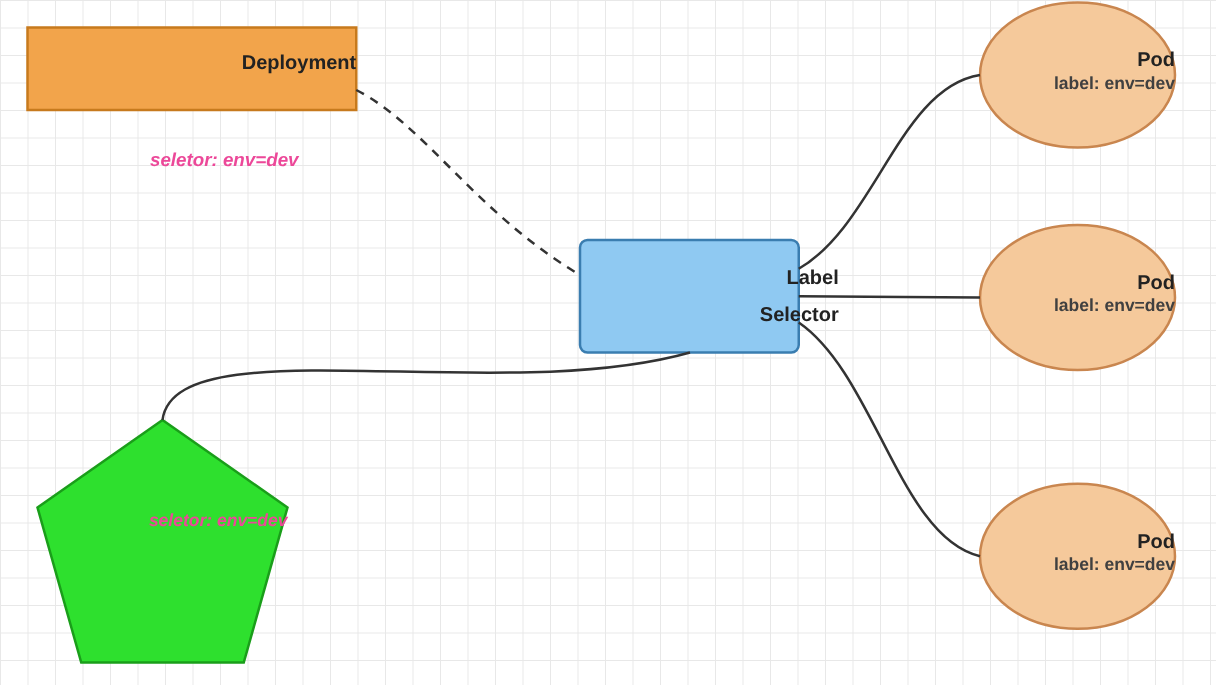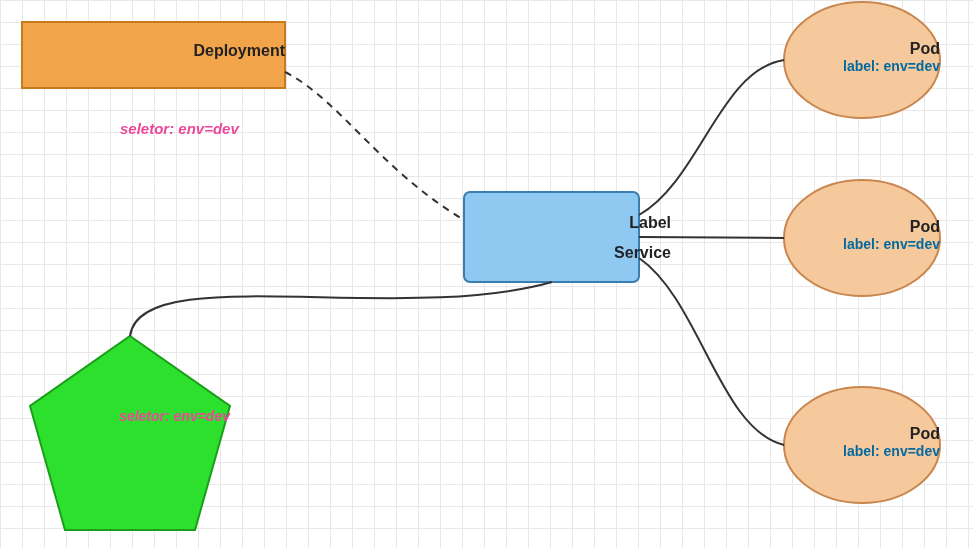--- a/index.html
+++ b/index.html
@@ -11,21 +11,21 @@
       background-color: #fff;
       background-image:
         linear-gradient(#e8e8e8 1px, transparent 1px),
         linear-gradient(90deg, #e8e8e8 1px, transparent 1px);
       background-size: 22px 22px;
       overflow: hidden;
     }
 
     .shape-label { position: absolute; text-align: right; }
     .shape-title { font-weight: bold; font-size: 16px; color: #222; }
-    .shape-sub { font-weight: bold; font-size: 14px; color: #0369a1; }
+    .shape-sub { font-weight: bold; font-size: 14px; color: #404040; }
     .annotation { font-weight: bold; font-style: italic; font-size: 15px; color: #ec4899; position: absolute; }
     svg { position: absolute; left: 0; top: 0; }
   </style>
 </head>
 <body>
 
 <svg width="973" height="548">
 
   <rect x="22" y="22" width="263" height="66" fill="#f2a44b" stroke="#c77a1d" stroke-width="2"></rect>
 
@@ -51,21 +51,21 @@
 </svg>
 
 <div class="shape-label" style="left:22px; top:42px; width:263px;">
   <div class="shape-title">Deployment</div>
 </div>
 
 <div class="annotation" style="left:120px; top:120px;">seletor:  env=dev</div>
 
 <div class="shape-label" style="left:464px; top:208px; width:207px; line-height:1.9;">
   <div class="shape-title">Label</div>
-  <div class="shape-title">Service</div>
+  <div class="shape-title">Selector</div>
 </div>
 
 <div class="shape-label" style="left:30px; top:408px; width:200px;">
   <div class="annotation" style="position:static; font-size:14px;">seletor:  env=dev</div>
 </div>
 
 <div class="shape-label" style="left:784px; top:40px; width:156px;">
   <div class="shape-title">Pod</div>
   <div class="shape-sub">label: env=dev</div>
 </div>

